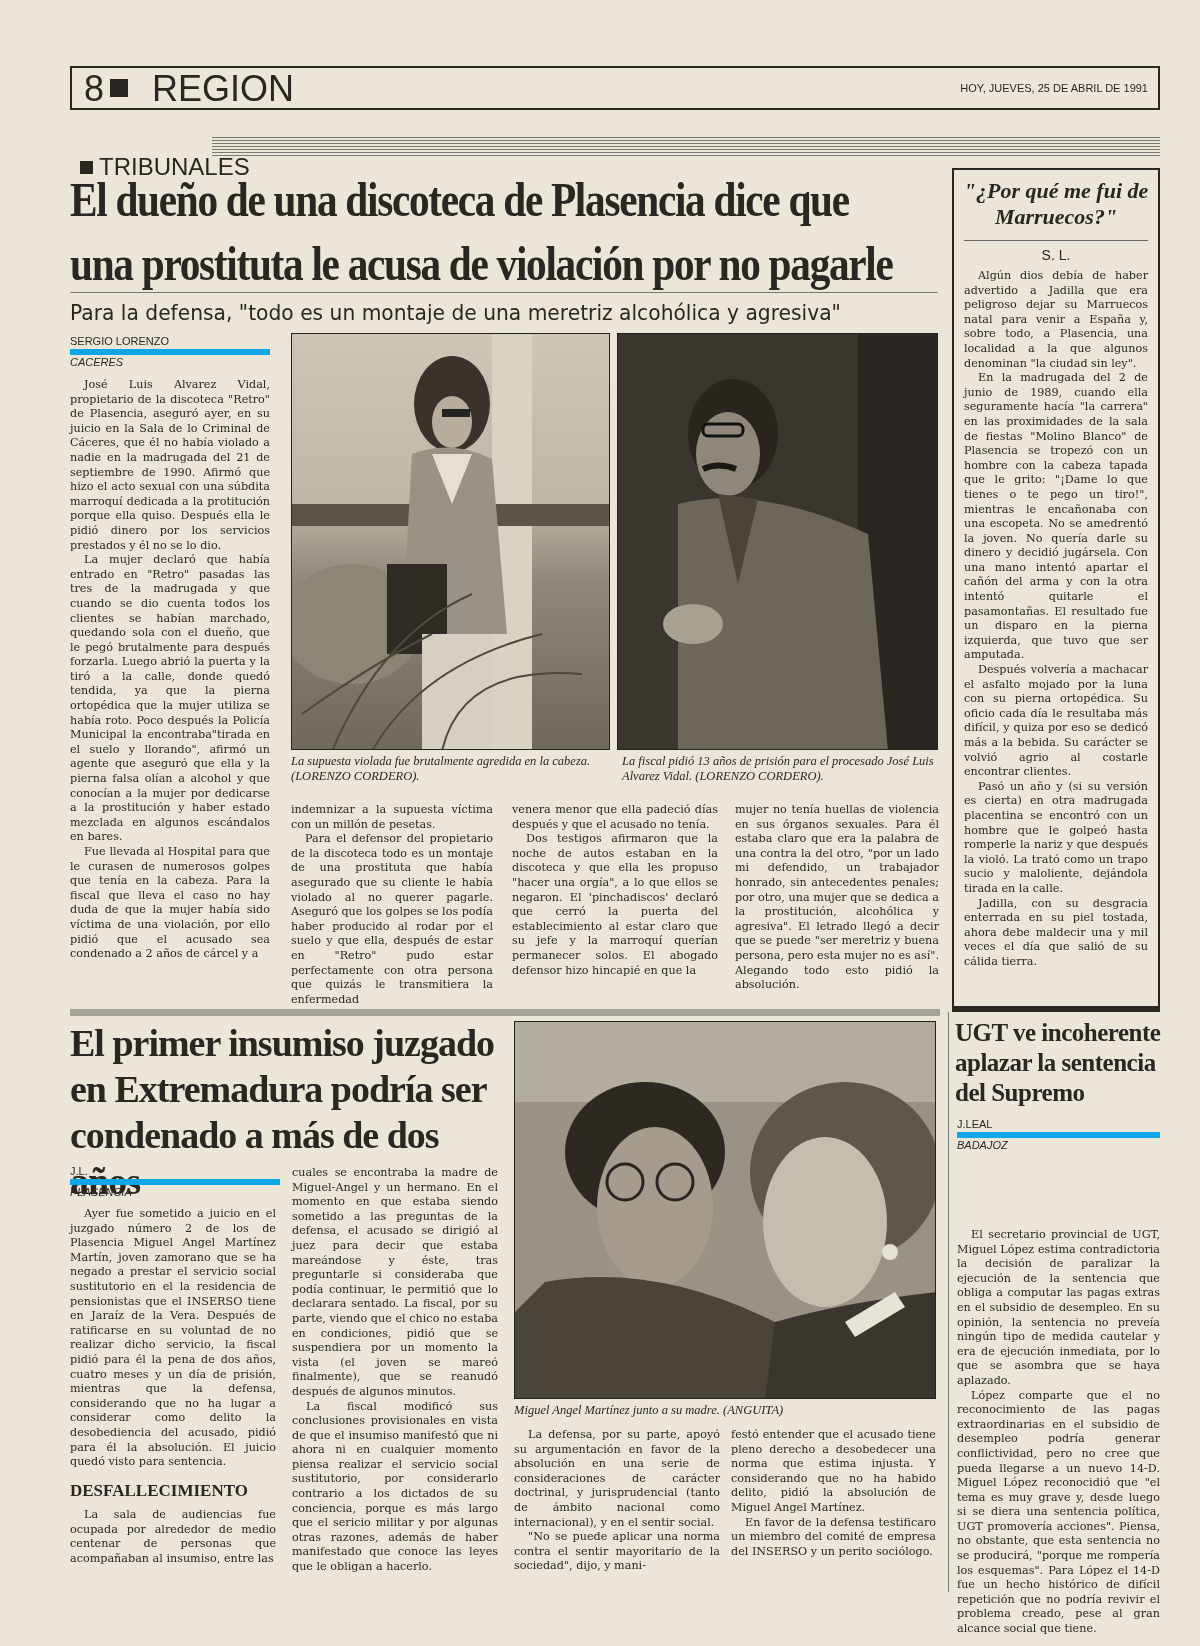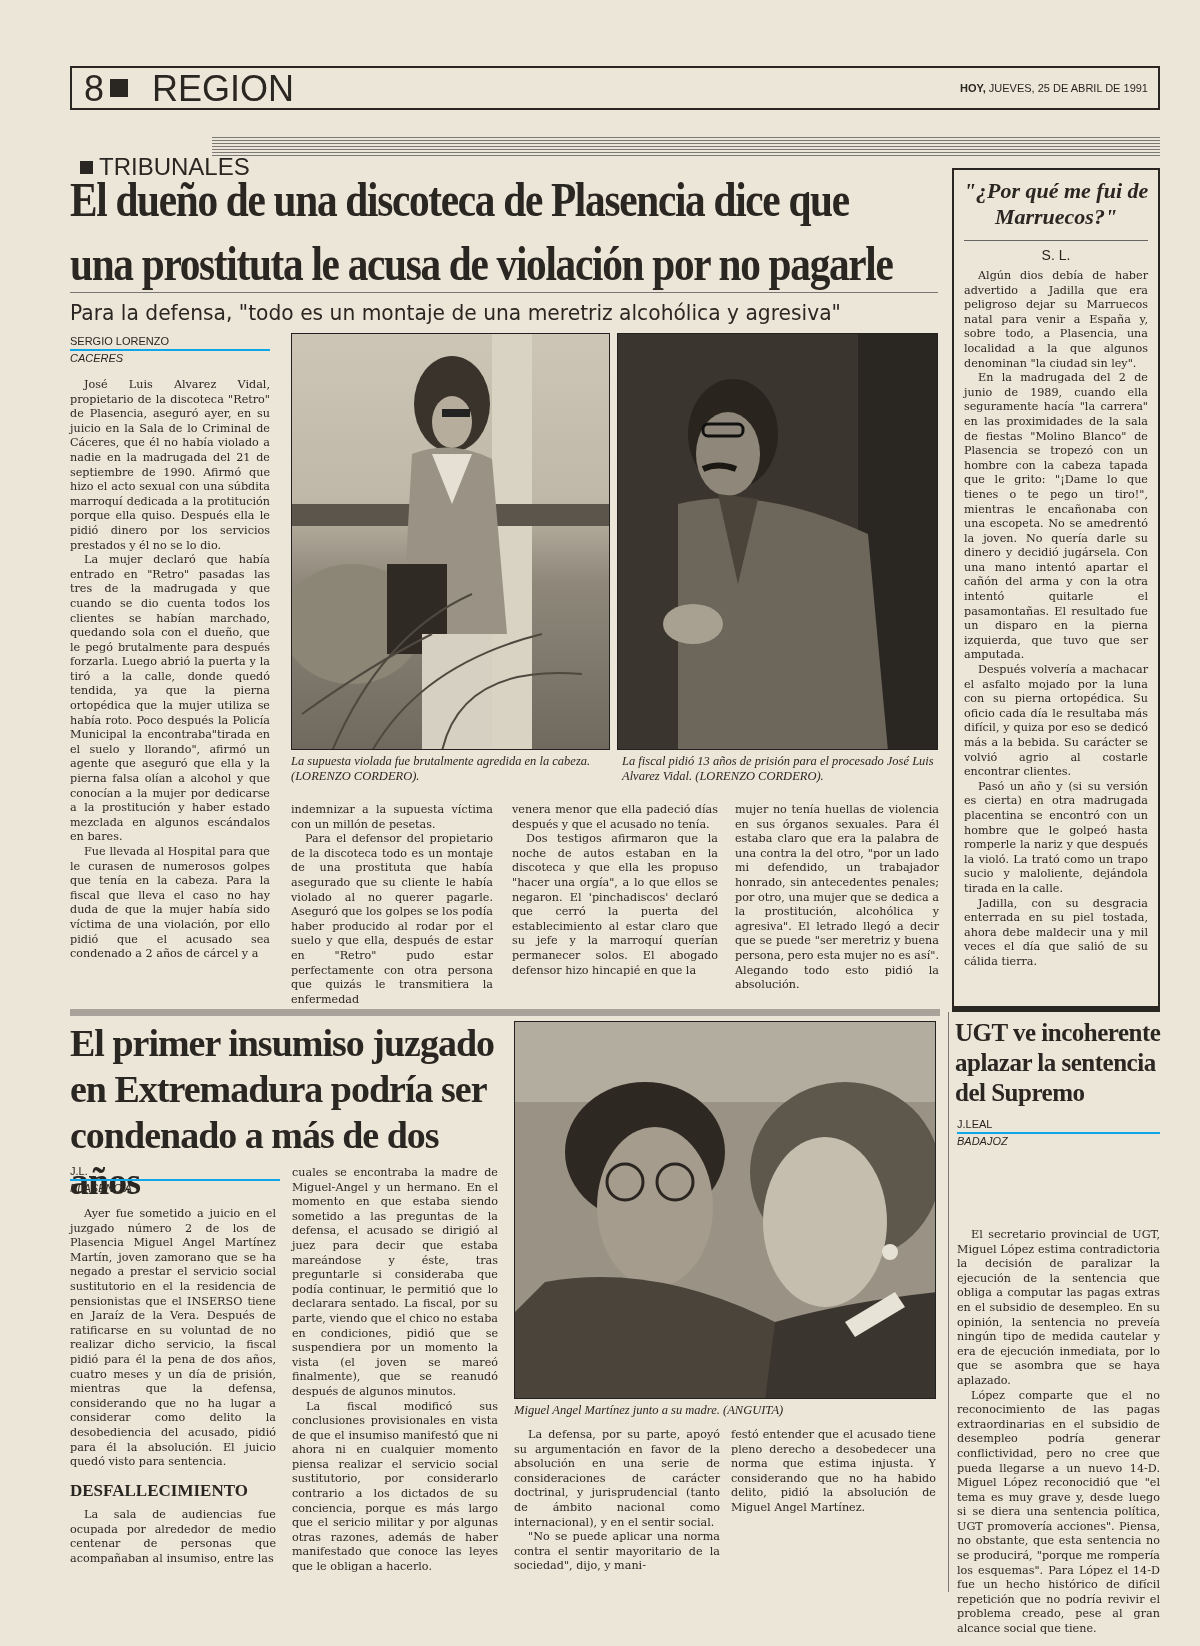--- a/index.html
+++ b/index.html
@@ -3,28 +3,28 @@
 <meta charset="utf-8">
 <style>
   html,body{margin:0;padding:0;}
   body{width:1200px;height:1646px;background:#ece6d8;position:relative;overflow:hidden;font-family:"DejaVu Serif",serif;color:#2a2622;}
   .abs{position:absolute;}
   .header-box{left:70px;top:66px;width:1090px;height:44px;border:2px solid #2a2622;box-sizing:border-box;}
   .page-num{left:12px;top:2px;font-family:"Liberation Sans",sans-serif;font-size:36px;line-height:38px;color:#2a2622;}
   .sq{display:inline-block;background:#2a2622;}
   .section-name{left:80px;top:2px;font-family:"Liberation Sans",sans-serif;font-size:36px;line-height:38px;}
   .date-line{right:10px;top:14px;font-family:"Liberation Sans",sans-serif;font-size:11px;}
-  .date-line b{font-weight:bold;margin-left:8px;}
+  .date-line b{font-weight:normal;margin-left:8px;}
   .kicker{left:80px;top:137px;font-family:"Liberation Sans",sans-serif;font-size:24px;line-height:22px;display:flex;align-items:center;margin-top:19px;}
   .rules{left:212px;top:137px;width:948px;height:20px;background:repeating-linear-gradient(to bottom,#555 0 1px,transparent 1px 3px);opacity:.75;}
   .headline1{left:70px;top:168px;width:870px;font-family:"Liberation Serif",serif;font-weight:bold;font-size:48px;line-height:64px;letter-spacing:-1.5px;transform:scaleX(.86);transform-origin:left top;width:1000px;}
   .hr1{left:70px;top:292px;width:868px;border-top:1px solid #777;}
   .deck{left:70px;top:298px;font-family:"DejaVu Sans",sans-serif;font-size:22px;line-height:30px;transform:scaleX(.92);transform-origin:left top;white-space:nowrap;}
   .byline{font-family:"Liberation Sans",sans-serif;font-size:11px;line-height:14px;}
-  .byline .name{border-bottom:2px solid #0ea5e9;display:block;padding-bottom:1px;}
+  .byline .name{border-bottom:6px solid #0ea5e9;display:block;padding-bottom:1px;}
   .byline .place{font-style:italic;display:block;}
   .col{font-family:"DejaVu Serif",serif;font-size:11.2px;line-height:14.6px;text-align:justify;hyphens:auto;}
   .col p{margin:0;text-indent:14px;}
   .photo{border:1px solid #222;box-sizing:border-box;overflow:hidden;}
   .caption{font-family:"Liberation Serif",serif;font-style:italic;font-size:12.5px;line-height:15px;}
   .sidebar{left:952px;top:168px;width:208px;height:844px;border:2px solid #2a2622;border-bottom-width:6px;box-sizing:border-box;}
   .sb-title{font-family:"Liberation Serif",serif;font-style:italic;font-weight:bold;font-size:22px;line-height:26px;text-align:center;margin-top:8px;}
   .sb-rule{border-top:1px solid #666;margin:10px 10px 6px;}
   .sb-author{font-family:"Liberation Sans",sans-serif;font-size:14px;text-align:center;}
   .hr-gray{border-top:7px solid #a8a39a;}
@@ -162,20 +162,21 @@
     <path d="M330 300 L380 270 L390 285 L340 315 Z" fill="#e8e3d7"></path>
   </svg>
 </div>
 <div class="abs caption" style="left:514px;top:1403px;width:422px;">Miguel Angel Martínez junto a su madre. (ANGUITA)</div>
 <div class="abs col" style="left:514px;top:1428px;width:206px;">
   <p>La defensa, por su parte, apoyó su argumentación en favor de la absolución en una serie de consideraciones de carácter doctrinal, y jurisprudencial (tanto de ámbito nacional como internacional), y en el sentir social.</p>
   <p>"No se puede aplicar una norma contra el sentir mayoritario de la sociedad", dijo, y mani-</p>
 </div>
 <div class="abs col" style="left:731px;top:1428px;width:205px;">
   <p style="text-indent:0">festó entender que el acusado tiene pleno derecho a desobedecer una norma que estima injusta. Y considerando que no ha habido delito, pidió la absolución de Miguel Angel Martínez.</p>
+  <p>En favor de la defensa testificaro un miembro del comité de empresa del INSERSO y un perito sociólogo.</p>
 </div>
 
 <div class="abs" style="left:948px;top:1012px;width:1px;height:580px;background:#777;"></div>
 <div class="abs headline3">UGT ve incoherente aplazar la sentencia del Supremo</div>
 <div class="abs byline" style="left:957px;top:1117px;width:203px;">
   <span class="name">J.LEAL</span>
   <span class="place">BADAJOZ</span>
 </div>
 <div class="abs col" style="left:957px;top:1228px;width:203px;">
   <p>El secretario provincial de UGT, Miguel López estima contradictoria la decisión de paralizar la ejecución de la sentencia que obliga a computar las pagas extras en el subsidio de desempleo. En su opinión, la sentencia no preveía ningún tipo de medida cautelar y era de ejecución inmediata, por lo que se asombra que se haya aplazado.</p>

